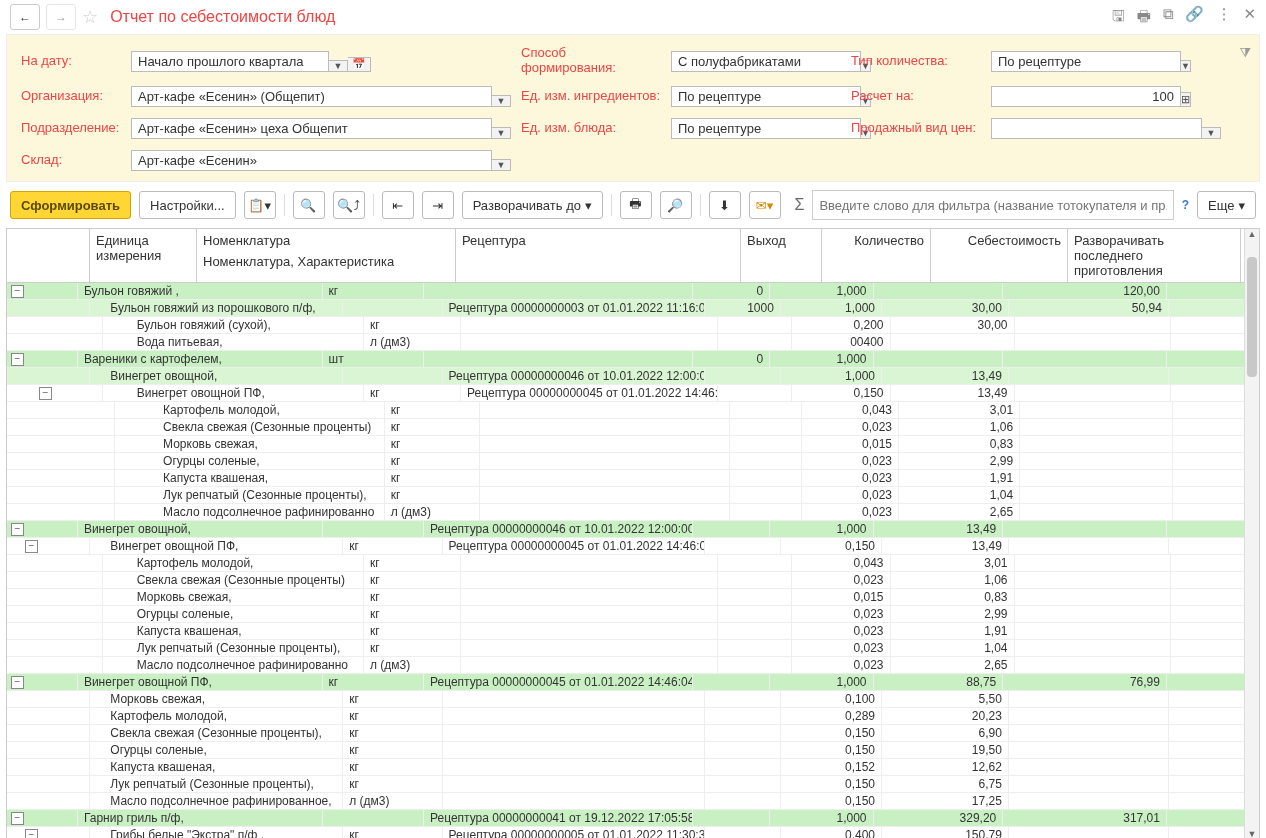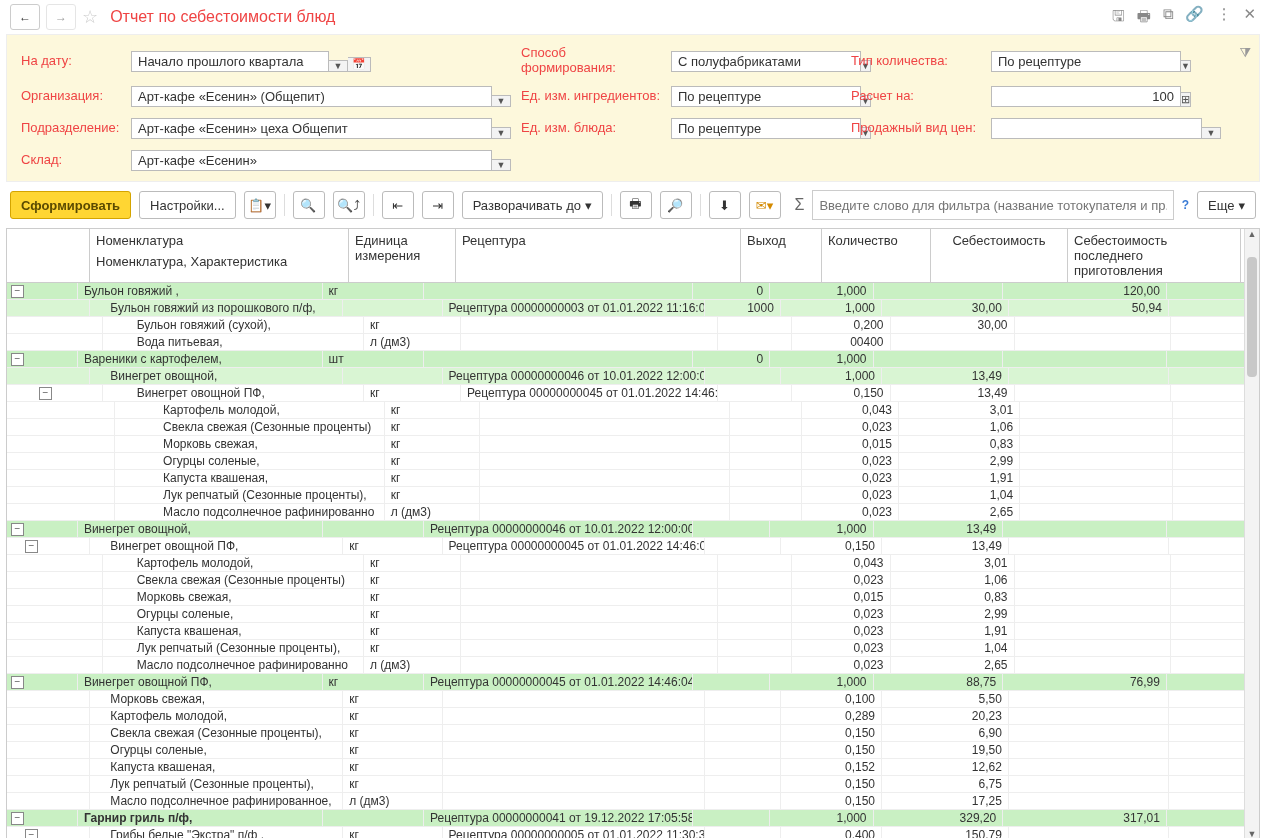--- a/index.html
+++ b/index.html
@@ -26,22 +26,22 @@
 .filter-input{flex:1;border:1px solid #ccc;height:24px;padding:2px 6px;font-size:13px;color:#999}
 .help{color:#3a7bd5;font-weight:bold;cursor:pointer}
 .grid{margin:0 6px;border:1px solid #ccc;position:relative}
 .ghead{display:flex;background:#fff;border-bottom:1px solid #ccc}
 .ghead .c{border-right:1px solid #ccc;padding:4px 6px;font-size:13px;color:#333}
 .c-tree{width:70px}
 .c-nom{width:246px}
 .c-ed{width:94px}
 .c-rec{width:272px}
 .c-out{width:68px;text-align:left}
-.c-qty{width:96px;text-align:left}
-.c-cost{width:124px;text-align:center}
+.c-qty{width:96px;text-align:right}
+.c-cost{width:124px;text-align:right}
 .c-last{width:160px;text-align:left}
 .c-dev{width:84px;text-align:left}
 .gbody{max-height:560px;overflow-y:auto}
 .row{display:flex;border-bottom:1px solid #eee;font-size:12px;min-height:16px}
 .row .c{border-right:1px solid #eee;padding:1px 6px;white-space:nowrap;overflow:hidden}
 .row.green{background:#c9f0c3}
 .row.green2{background:#d9f5d3}
 .tree{width:70px;display:flex;align-items:center;border-right:1px solid #eee}
 .togg{width:11px;height:11px;border:1px solid #888;font-size:10px;line-height:9px;text-align:center;color:#555;cursor:pointer;background:#fff}
 .num{text-align:right}
@@ -153,31 +153,31 @@
   <div class="btn icon" style="color:#d48a00">✉▾</div>
   <span class="sigma">Σ</span>
   <input class="filter-input" placeholder="Введите слово для фильтра (название тотокупателя и пр.)" style="">
   <span class="help">?</span>
   <div class="btn"><span>Еще</span> ▾</div>
 </div>
 
 <div class="grid">
   <div class="ghead">
     <div class="c c-tree"></div>
+    <div class="c c-ed">Единица измерения</div>
     <div class="c c-nom">
         <div>Номенклатура</div>
         <div style="height:6px"></div>
         <div>Номенклатура, Характеристика</div>
       </div>
-    <div class="c c-ed">Единица измерения</div>
     <div class="c c-rec">Рецептура</div>
     <div class="c c-out">Выход</div>
     <div class="c c-qty">Количество</div>
     <div class="c c-cost">Себестоимость</div>
-    <div class="c c-last">Себестоимость последнего приготовления</div>
+    <div class="c c-last">Разворачивать последнего приготовления</div>
   </div>
   <div class="gbody" id="gbody">
       <div class="row green">
         <div class="tree" style="padding-left: 4px;">
           <div class="togg">−</div>
         </div>
         <div class="c c-nom" style="padding-left: 6px;">Бульон говяжий ,</div>
         <div class="c c-ed ">кг</div>
         <div class="c c-rec "></div>
         <div class="c c-out num">0</div>
@@ -523,21 +523,21 @@
         <div class="c c-out num"></div>
         <div class="c c-qty num">0,150</div>
         <div class="c c-cost num">17,25</div>
         <div class="c c-last num"></div>
         <div class="c c-dev num"></div>
       </div>
       <div class="row green">
         <div class="tree" style="padding-left: 4px;">
           <div class="togg">−</div>
         </div>
-        <div class="c c-nom" style="padding-left: 6px; font-weight: bold;">Гарнир гриль п/ф,</div>
+        <div class="c c-nom" style="padding-left: 6px;">Гарнир гриль п/ф,</div>
         <div class="c c-ed "></div>
         <div class="c c-rec ">Рецептура 00000000041 от 19.12.2022 17:05:58</div>
         <div class="c c-out num"></div>
         <div class="c c-qty num">1,000</div>
         <div class="c c-cost num">329,20</div>
         <div class="c c-last num">317,01</div>
         <div class="c c-dev num"></div>
       </div>
       <div class="row ">
         <div class="tree" style="padding-left: 18px;">

